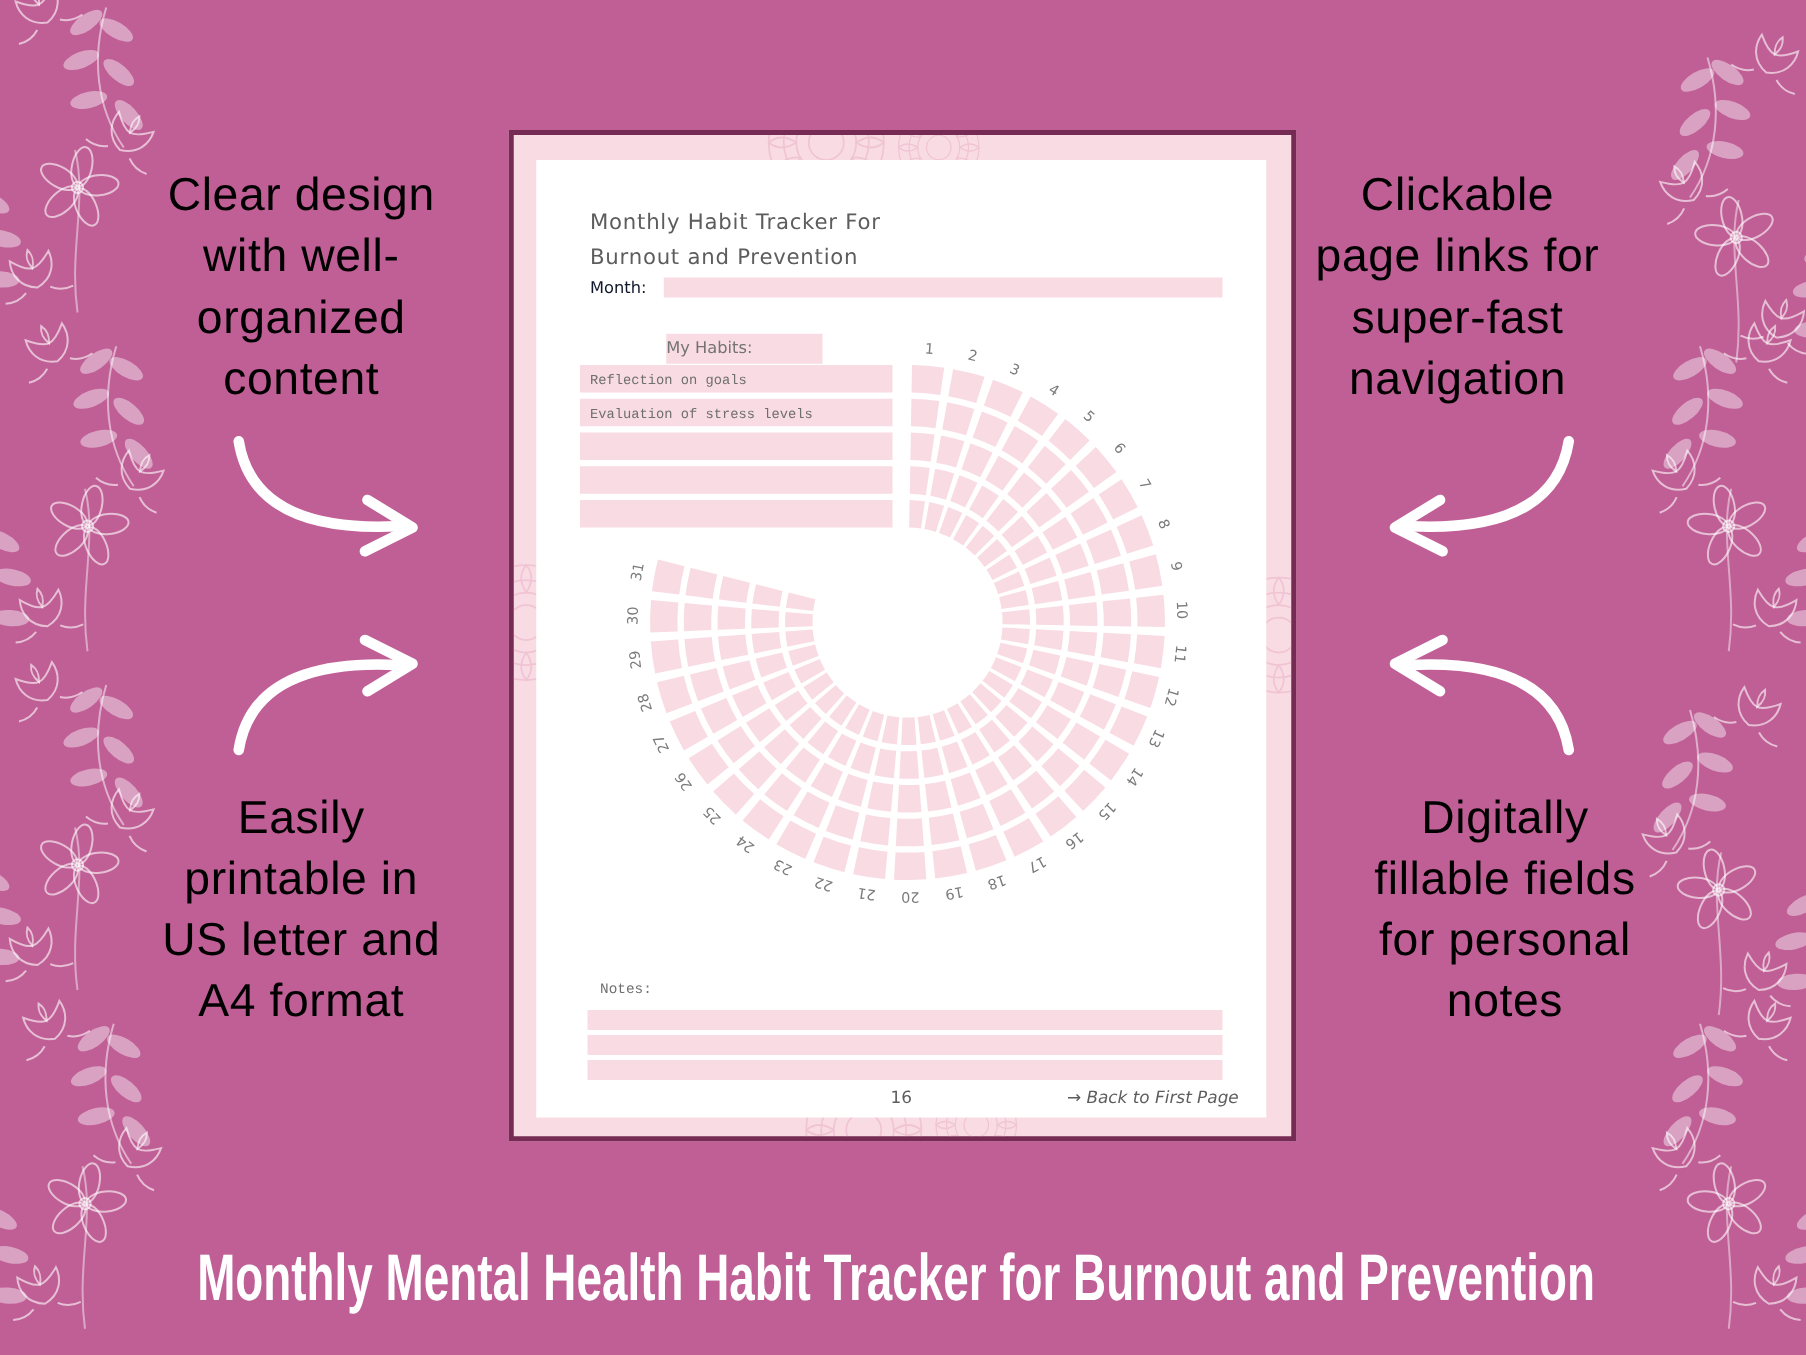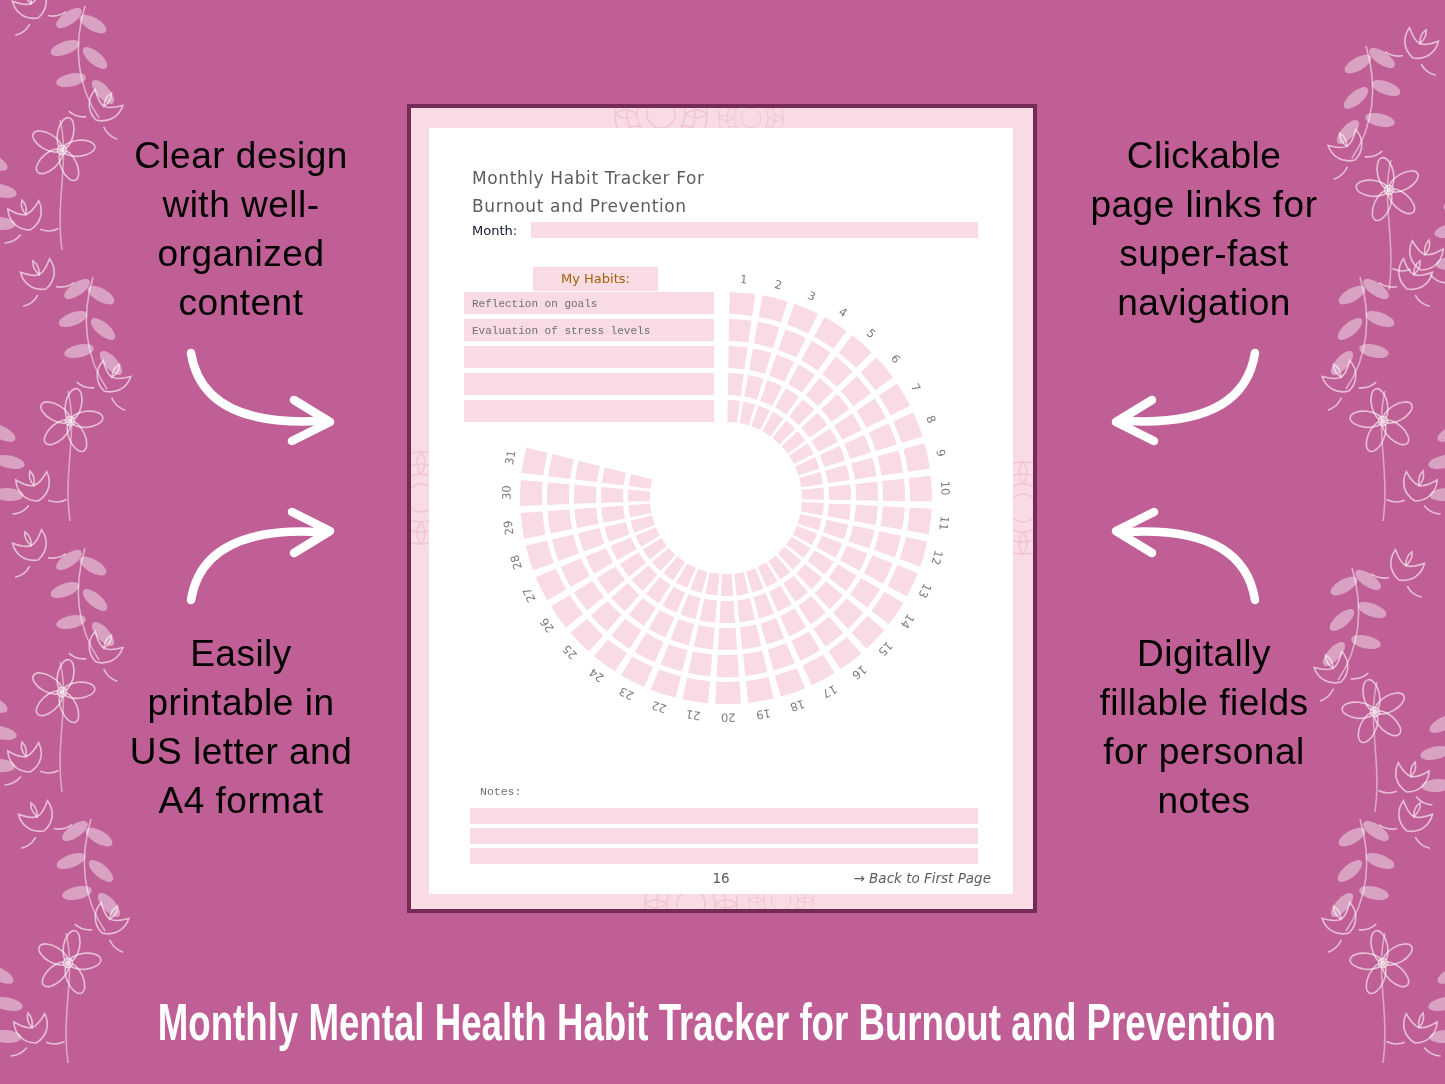--- a/index.html
+++ b/index.html
@@ -12,21 +12,21 @@
   .floral{position:absolute;top:0;width:135px;height:1084px;pointer-events:none;}
   .floral.left{left:0;}
   .floral.right{right:0;transform:scaleX(-1);}
   
   .callout{
     position:absolute;width:330px;text-align:center;color:#000000;
     font-size:37px;line-height:49px;font-weight:400;white-space:pre-line;
     letter-spacing:.5px;
   }
   .callout.tl{left:76px;top:131px;}
-  .callout.tr{left:1039px;top:131px;text-align:center;}
+  .callout.tr{left:1001px;top:131px;text-align:center;}
   .callout.bl{left:76px;top:629px;}
   .callout.br{left:1039px;top:629px;}
   
   #arrows{position:absolute;left:0;top:0;pointer-events:none;}
   #arrows path,#arrows polyline{stroke:#ffffff;stroke-width:8.5;fill:none;
     stroke-linecap:round;stroke-linejoin:round;}
   
   .mockup{
     position:absolute;left:407px;top:104px;width:630px;height:809px;
     background:#f9dce3;border:4px solid #752b53;box-sizing:border-box;
@@ -45,21 +45,21 @@
   .month-label{
     position:absolute;left:43px;top:95px;color:#0f172a;
     font-family:"DejaVu Sans",sans-serif;font-size:13px;
   }
   .month-bar{
     position:absolute;left:102px;top:94px;width:447px;height:16px;
     background:#f9dce3;border:none;
   }
   .habits-header{
     position:absolute;left:104px;top:139px;width:125px;height:24px;
-    background:#f9dce3;color:#a16207;text-align:center;line-height:24px;
+    background:#f9dce3;color:#737373;line-height:24px;
     font-family:"DejaVu Sans",sans-serif;font-size:13px;
   }
   .tracker{position:absolute;left:30px;top:140px;}
   .notes-label{
     position:absolute;left:39px;top:657px;color:#6f6f6f;
     font-family:"Liberation Mono",monospace;font-size:11.5px;padding-left:12px;
   }
   .notes-bar{
     position:absolute;left:41px;width:508px;height:16px;background:#f9dce3;
   }

